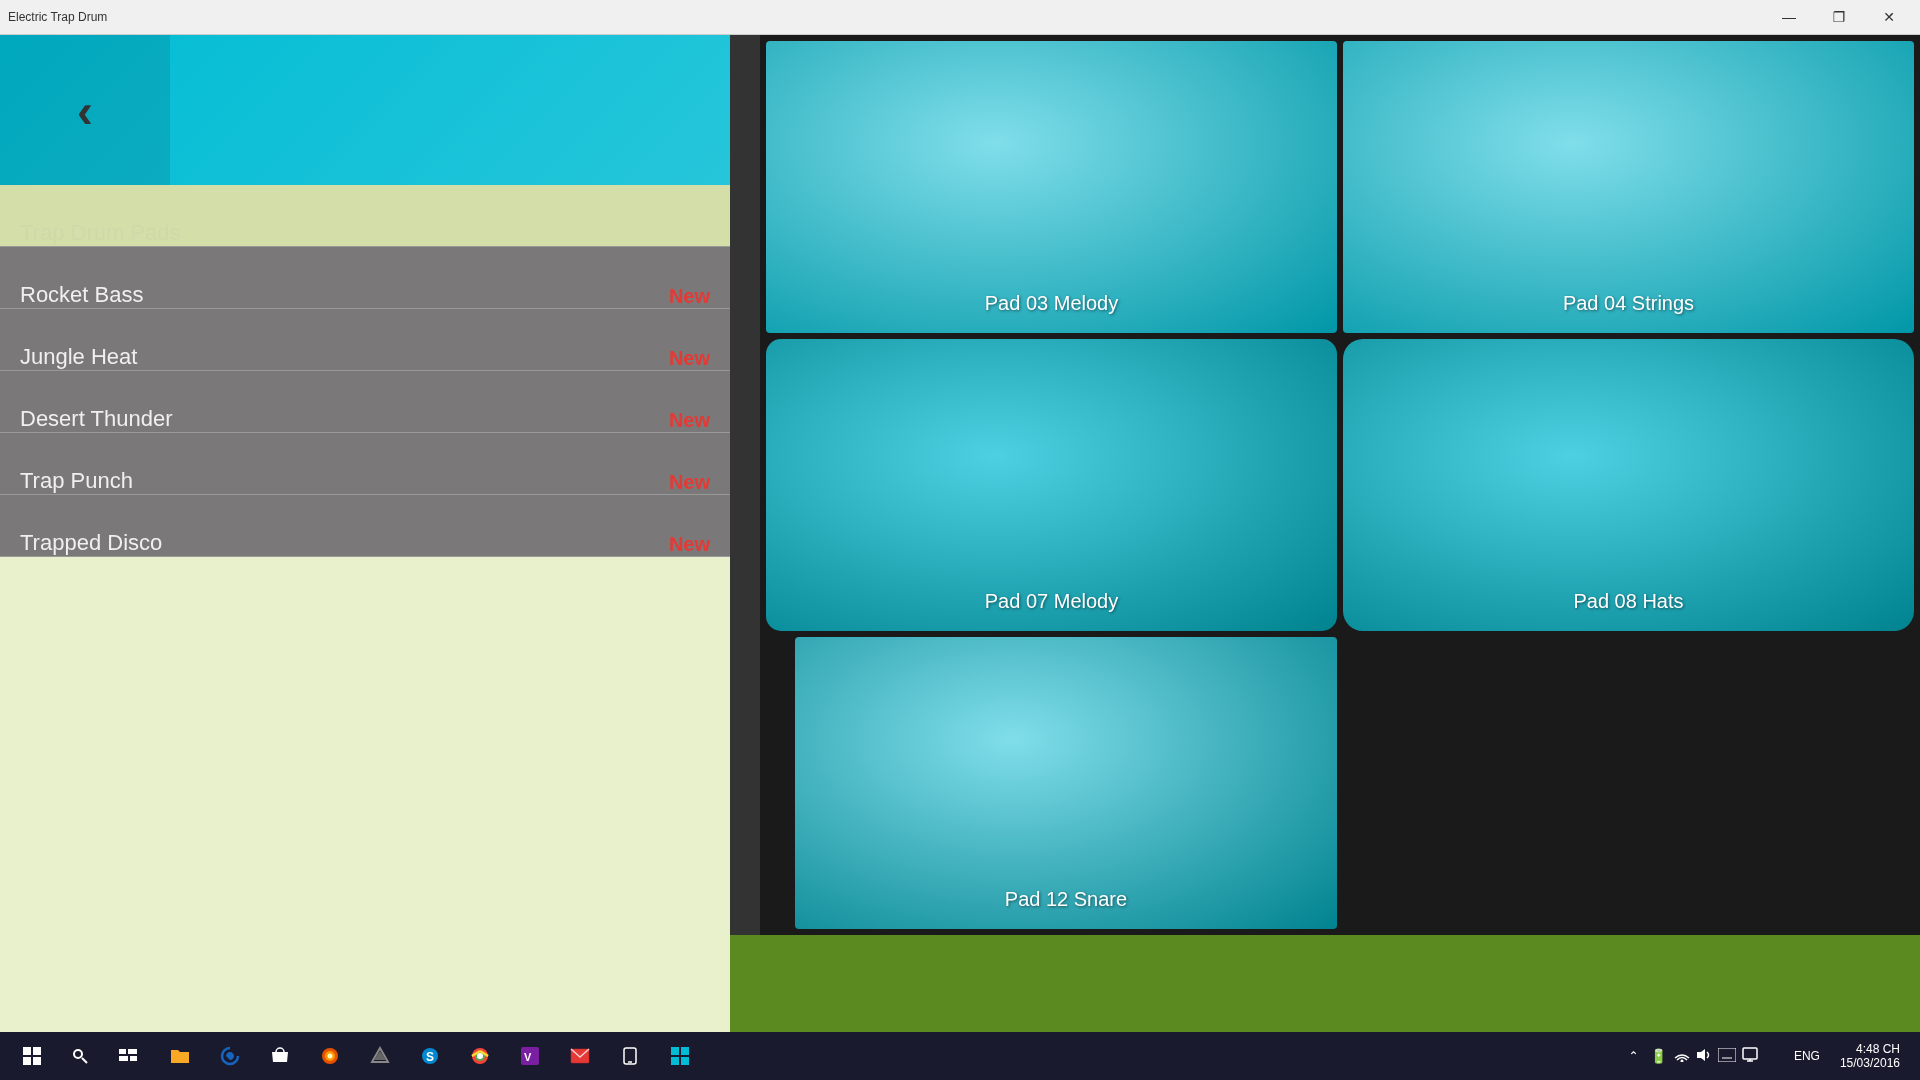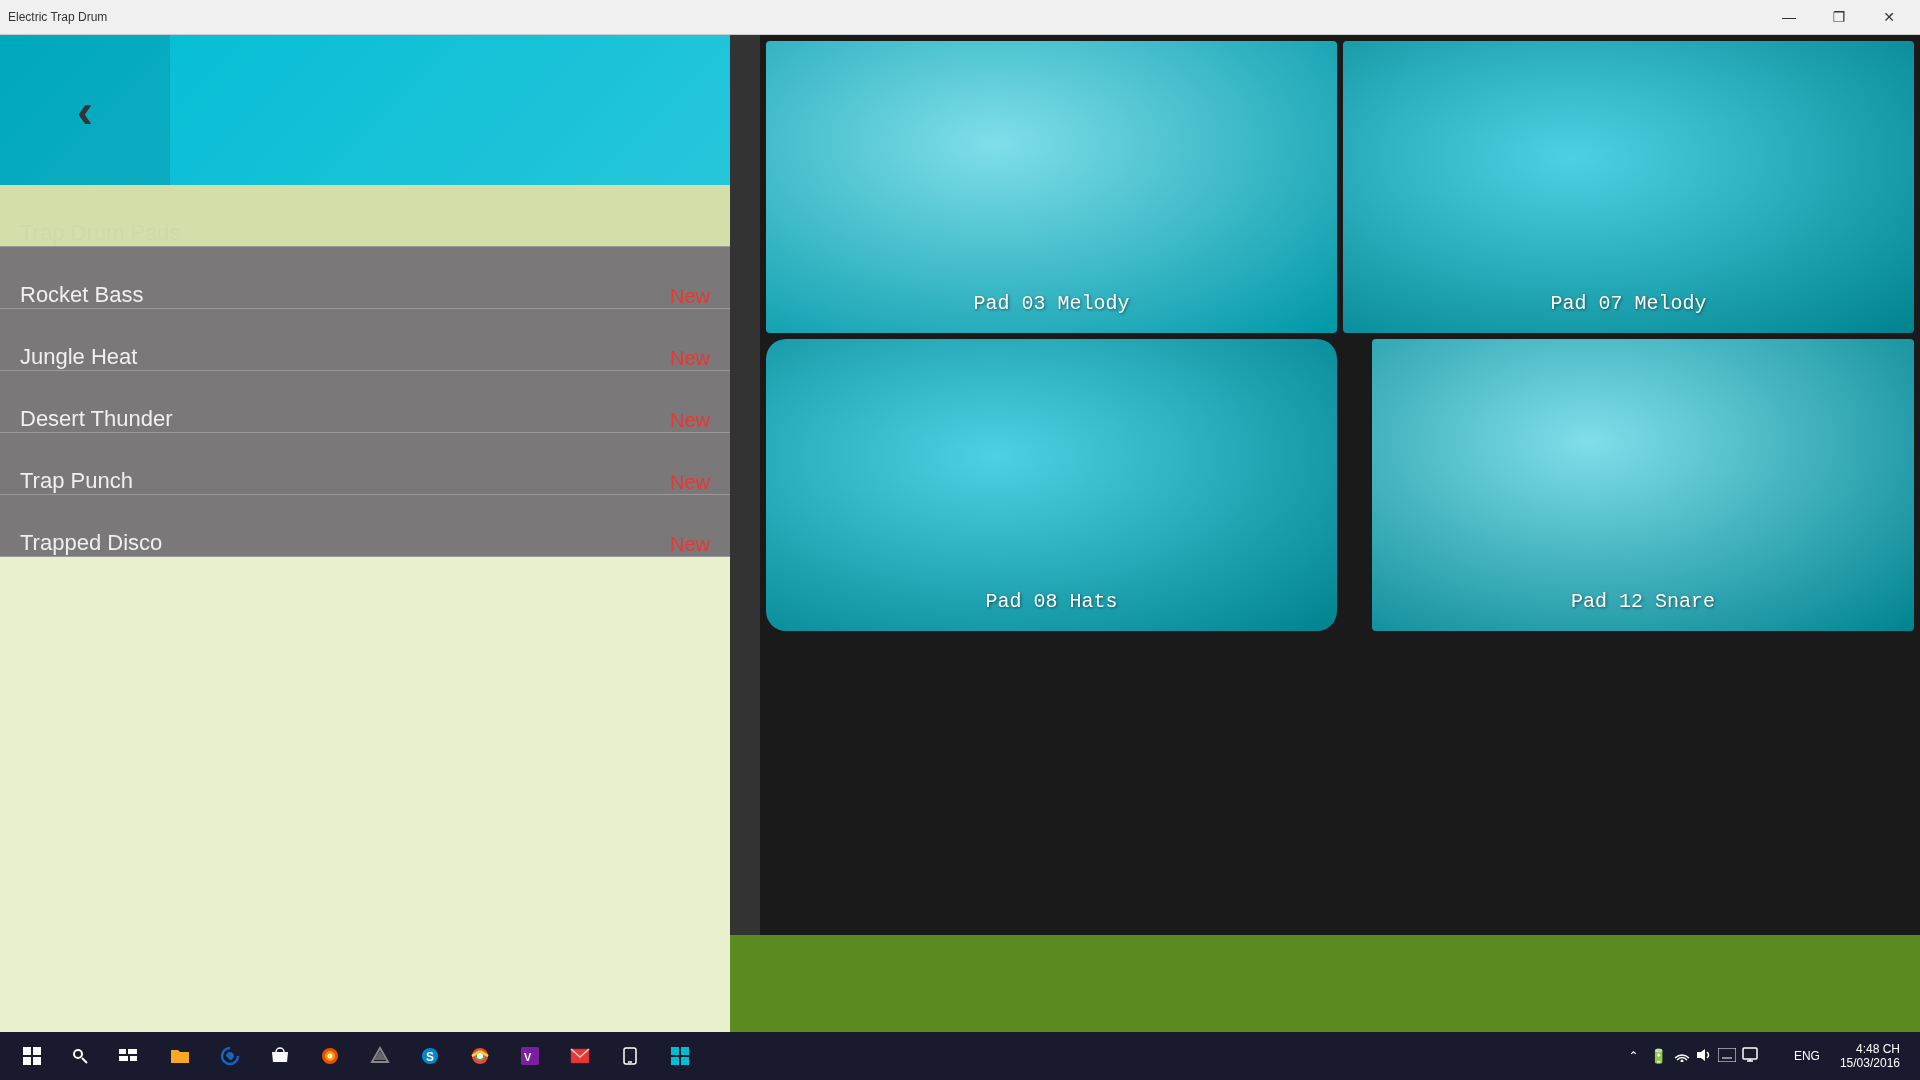--- a/index.html
+++ b/index.html
@@ -109,36 +109,35 @@
       font-size: 22px;
       color: #f0f0f0;
     }
     .preset-name.dark-text {
       color: #d0d8aa;
     }
 
     .preset-badge {
       font-size: 20px;
       color: #e53935;
-      font-weight: normal;
+      font-weight: bold;
     }
 
     .side-strip {
       width: 30px;
       background: #333;
     }
 
     .pads-grid {
       flex: 1;
       display: grid;
       grid-template-columns: 1fr 1fr;
       grid-template-rows: 1fr 1fr 1fr;
       gap: 6px;
       padding: 6px;
-      font-family: Liberation Mono, monospace;
     }
 
     .pad {
       background: radial-gradient(ellipse at 40% 35%, #80deea, #0097a7);
       border-radius: 4px;
       display: flex;
       align-items: flex-end;
       justify-content: center;
       padding-bottom: 18px;
       cursor: pointer;
@@ -323,22 +322,25 @@
   </div>
 
   <div class="right-panel-wrapper">
     <div class="pads-and-side">
       <div class="side-strip"></div>
       <div class="pads-grid">
 
         <div class="pad">
           <span class="pad-label">Pad 03 Melody</span>
         </div>
-
-        <div class="pad" style="background: radial-gradient(ellipse at 40% 40%, #4dd0e1, #00838f);">
+        <div class="pad">
+          <span class="pad-label">Pad 04 Strings</span>
+        </div>
+
+        <div class="pad" style="background: radial-gradient(ellipse at 40% 40%, #4dd0e1, #00838f); border-radius: 15px;">
           <span class="pad-label">Pad 07 Melody</span>
         </div>
         <div class="pad" style="background: radial-gradient(ellipse at 40% 40%, #4dd0e1, #00838f); border-radius: 20px;">
           <span class="pad-label">Pad 08 Hats</span>
         </div>
 
         <div class="pad" style="background: radial-gradient(ellipse at 40% 35%, #80deea, #00838f); margin-left: 29px;">
           <span class="pad-label">Pad 12 Snare</span>
         </div>
 

